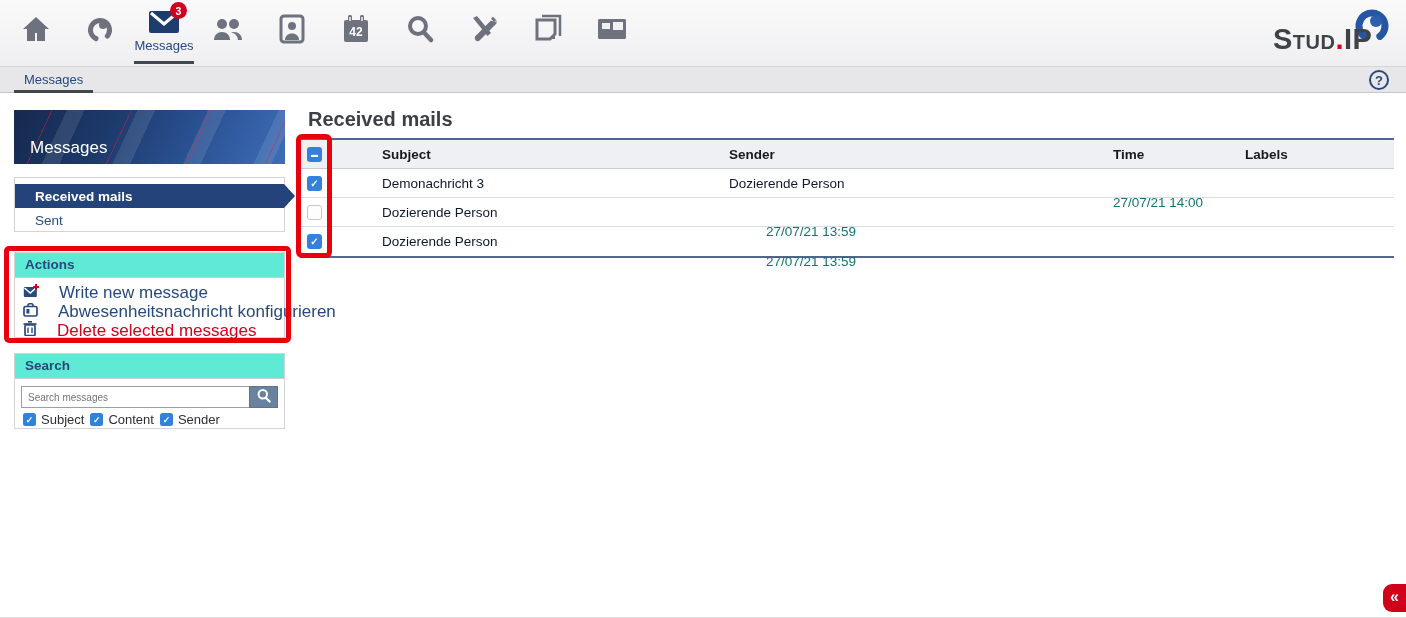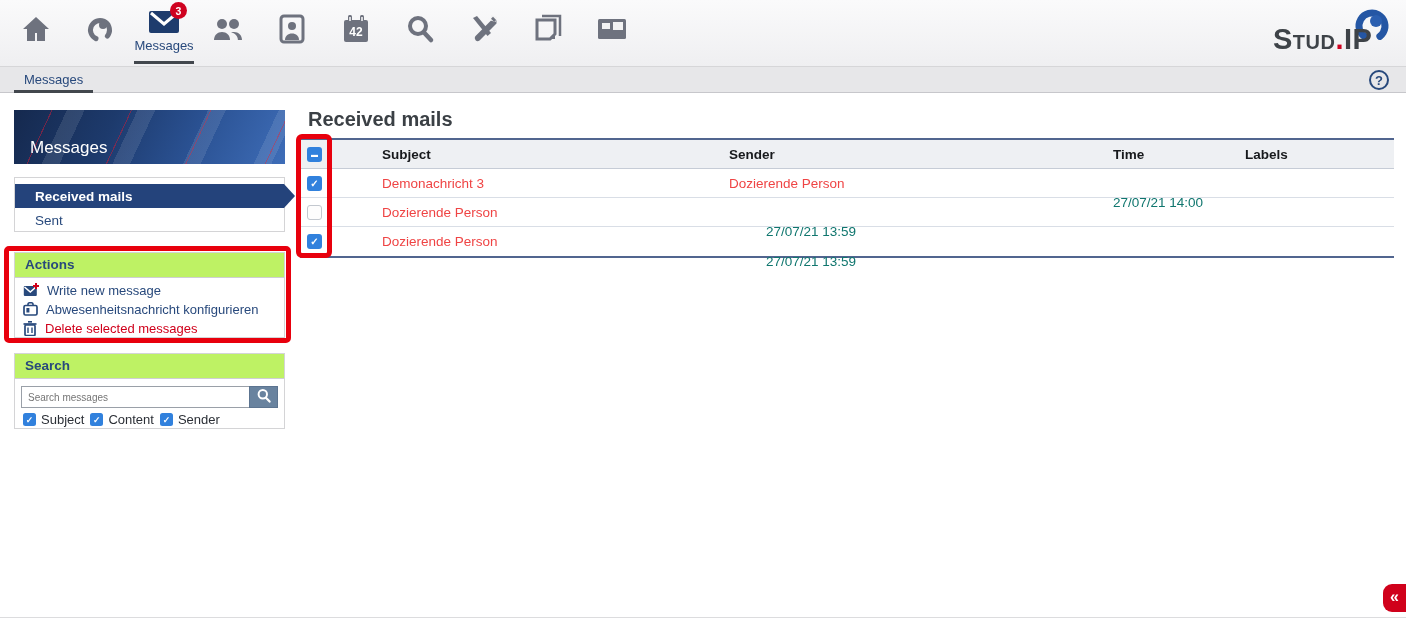--- a/index.html
+++ b/index.html
@@ -42,34 +42,34 @@
   .side-banner { position:absolute; left:14px; top:110px; width:271px; height:54px; overflow:hidden;
      background:
        repeating-linear-gradient(115deg, rgba(190,30,60,0) 0 34px, rgba(190,30,60,.55) 34px 35px, rgba(190,30,60,0) 35px 72px),
        linear-gradient(115deg,#15294e 0%,#1d3a6c 35%,#2a5192 65%,#3e6db8 100%);
   }
   .side-banner::before { content:""; position:absolute; inset:0;
      background:repeating-linear-gradient(115deg, rgba(255,255,255,0) 0 48px, rgba(255,255,255,.10) 48px 64px); }
   .side-banner-title { position:absolute; left:16px; top:28px; color:#fff; font-size:17px; }
 
   .widget { position:absolute; left:14px; width:271px; background:#fff; border:1px solid #d4d4d6; }
-  .widget-head { background:#bef264; border-bottom:1px solid #cfcfd2; padding:4px 10px 5px 10px;
+  .widget-head { background:#5eead4; border-bottom:1px solid #cfcfd2; padding:4px 10px 5px 10px;
                  font-size:13.5px; font-weight:bold; color:#28497c; }
 
   .nav-box { top:177px; height:55px; padding-top:6px; }
   .nav-item { position:relative; height:24px; display:flex; align-items:center;
               padding-left:20px; font-size:13.5px; color:#28497c; cursor:pointer; }
   .nav-item.active { background:#24437b; color:#fff; font-weight:bold; }
   .nav-item.active::after { content:""; position:absolute; right:-11px; top:0;
       border-top:12px solid transparent; border-bottom:12px solid transparent;
       border-left:11px solid #24437b; }
 
   .actions-box { top:252px; height:86px; }
   .action-list { padding:5px 8px 4px 8px; list-style:none; }
-  .action-item { display:flex; gap:8px; height:19px; font-size:13px;
+  .action-item { display:flex; gap:20px; height:19px; font-size:17px;
                  color:#28497c; cursor:pointer; white-space:nowrap; }
   .action-item.danger { color:#d0011b; }
   .action-item svg { flex:0 0 auto; }
 
   .search-box { top:353px; height:76px; }
   .search-row { display:flex; margin:7px 6px 4px 6px; }
   .search-input { flex:1; height:22px; border:1px solid #9aa0a8; border-right:none; font-size:10px;
                   padding:0 6px; color:#3c4045; font-family:"Liberation Sans",sans-serif; outline:none; }
   .search-btn { width:29px; height:22px; background:#69839f; border:1px solid #5c7490;
                 display:flex; align-items:center; justify-content:center; cursor:pointer; }
@@ -92,21 +92,21 @@
   .mail-table { position:absolute; left:300px; top:138px; width:1094px;
                 border-top:2px solid #51658f; border-bottom:2px solid #51658f; font-size:13.5px; }
   .t-row { display:flex; align-items:center; height:29px; border-bottom:1px solid #d9dee6; background:#fff; }
   .t-row:last-child { border-bottom:none; }
   .t-head { background:#eef0f3; border-bottom:1px solid #c6ccd6; font-weight:bold; color:#17191c; }
   .c1 { width:70px; padding-left:7px; display:flex; align-items:center; }
   .c2 { width:347px; padding-left:12px; }
   .c3 { width:384px; padding-left:12px; }
   .c4 { width:132px; padding-left:12px; }
   .c5 { width:161px; padding-left:12px; }
-  .t-link { color:#ef4444; cursor:pointer; text-decoration:none; }
+  .t-link { color:#0f172a; cursor:pointer; text-decoration:none; }
   .t-time { color:#0f766e;margin-top:39px; }
 
   
   .anno { position:absolute; border:5px solid #e8000d; border-radius:6px; pointer-events:none; }
   .anno-checks { left:296px; top:134px; width:36px; height:124px; }
   .anno-actions { left:4px; top:246px; width:287px; height:97px; border-radius:5px; }
 
   
   .collapse-btn { position:absolute; right:0; top:584px; width:23px; height:28px; background:#d0011b;
                   border-radius:9px 0 0 9px; color:#fff; display:flex; align-items:center;

